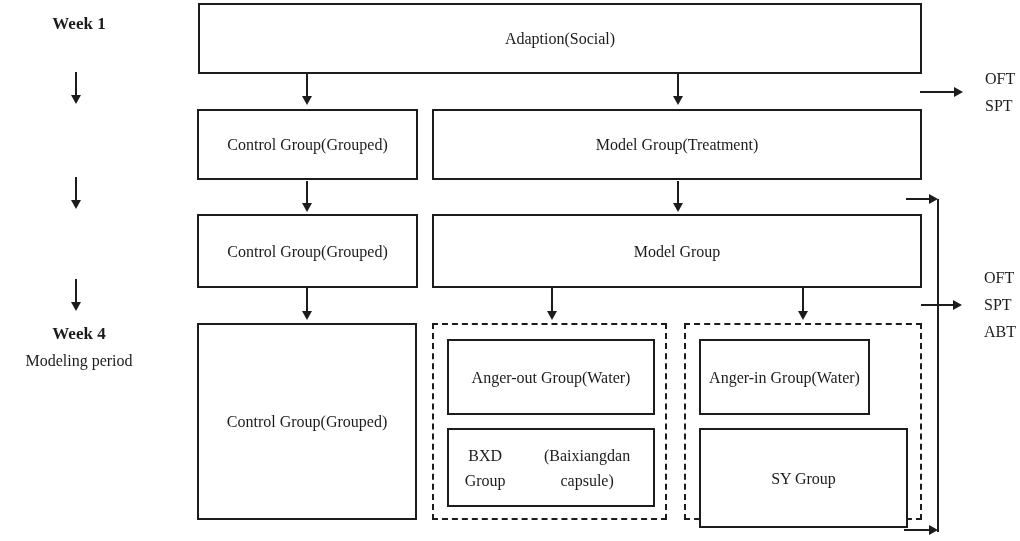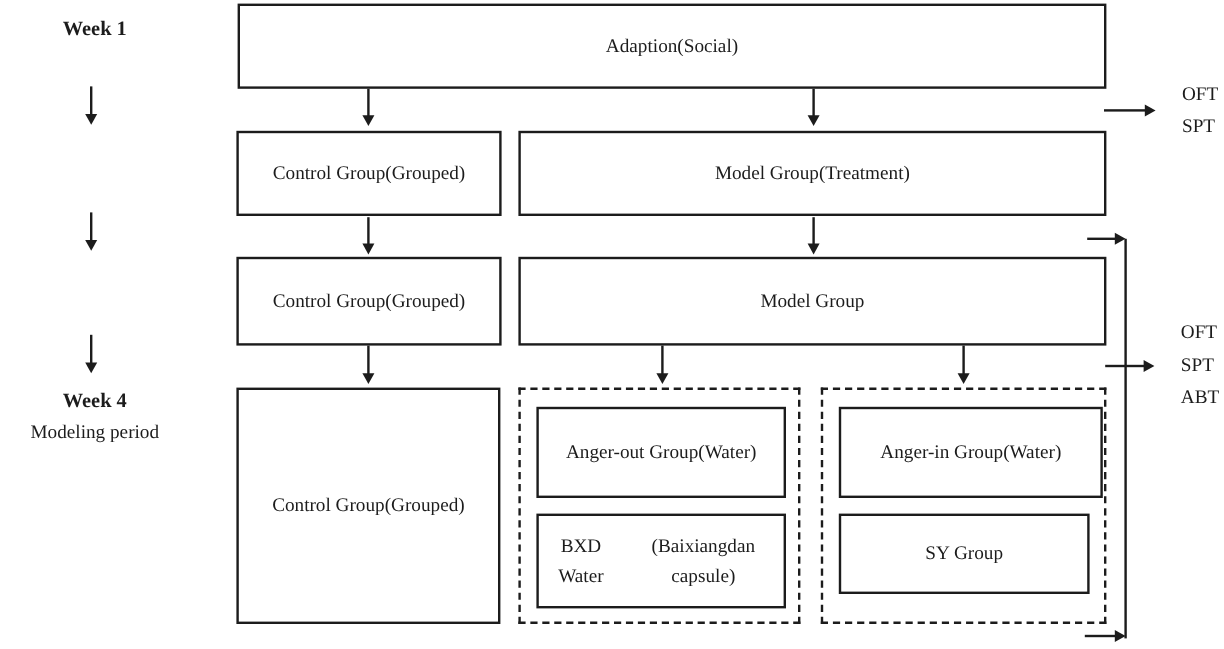--- a/index.html
+++ b/index.html
@@ -92,28 +92,28 @@
   </div>
 
   <div class="dashed-box" style="left:432px;top:323px;width:235px;height:197px"></div>
   <div class="dashed-box" style="left:684px;top:323px;width:238px;height:197px"></div>
 
   <div class="box" style="left:447px;top:339px;width:208px;height:76px">
     <div>Anger-out Group</div>
     <div>(Water)</div>
   </div>
   <div class="box" style="left:447px;top:428px;width:208px;height:79px">
-    <div>BXD Water</div>
+    <div>BXD Group</div>
     <div>(Baixiangdan capsule)</div>
   </div>
-  <div class="box" style="left:699px;top:339px;width:220px;height:76px">
+  <div class="box" style="left:699px;top:339px;width:171px;height:76px">
     <div>Anger-in Group</div>
     <div>(Water)</div>
   </div>
-  <div class="box" style="left:699px;top:428px;width:209px;height:67px">
+  <div class="box" style="left:699px;top:428px;width:209px;height:100px">
     <div>SY Group</div>
   </div>
 
   <div class="harrow" style="left:920px;top:91px;width:35px"></div>
   <div class="tests" style="left:973px;top:65px">
     <div>OFT</div>
     <div>SPT</div>
   </div>
 
   <div class="harrow" style="left:906px;top:198px;width:24px"></div>

